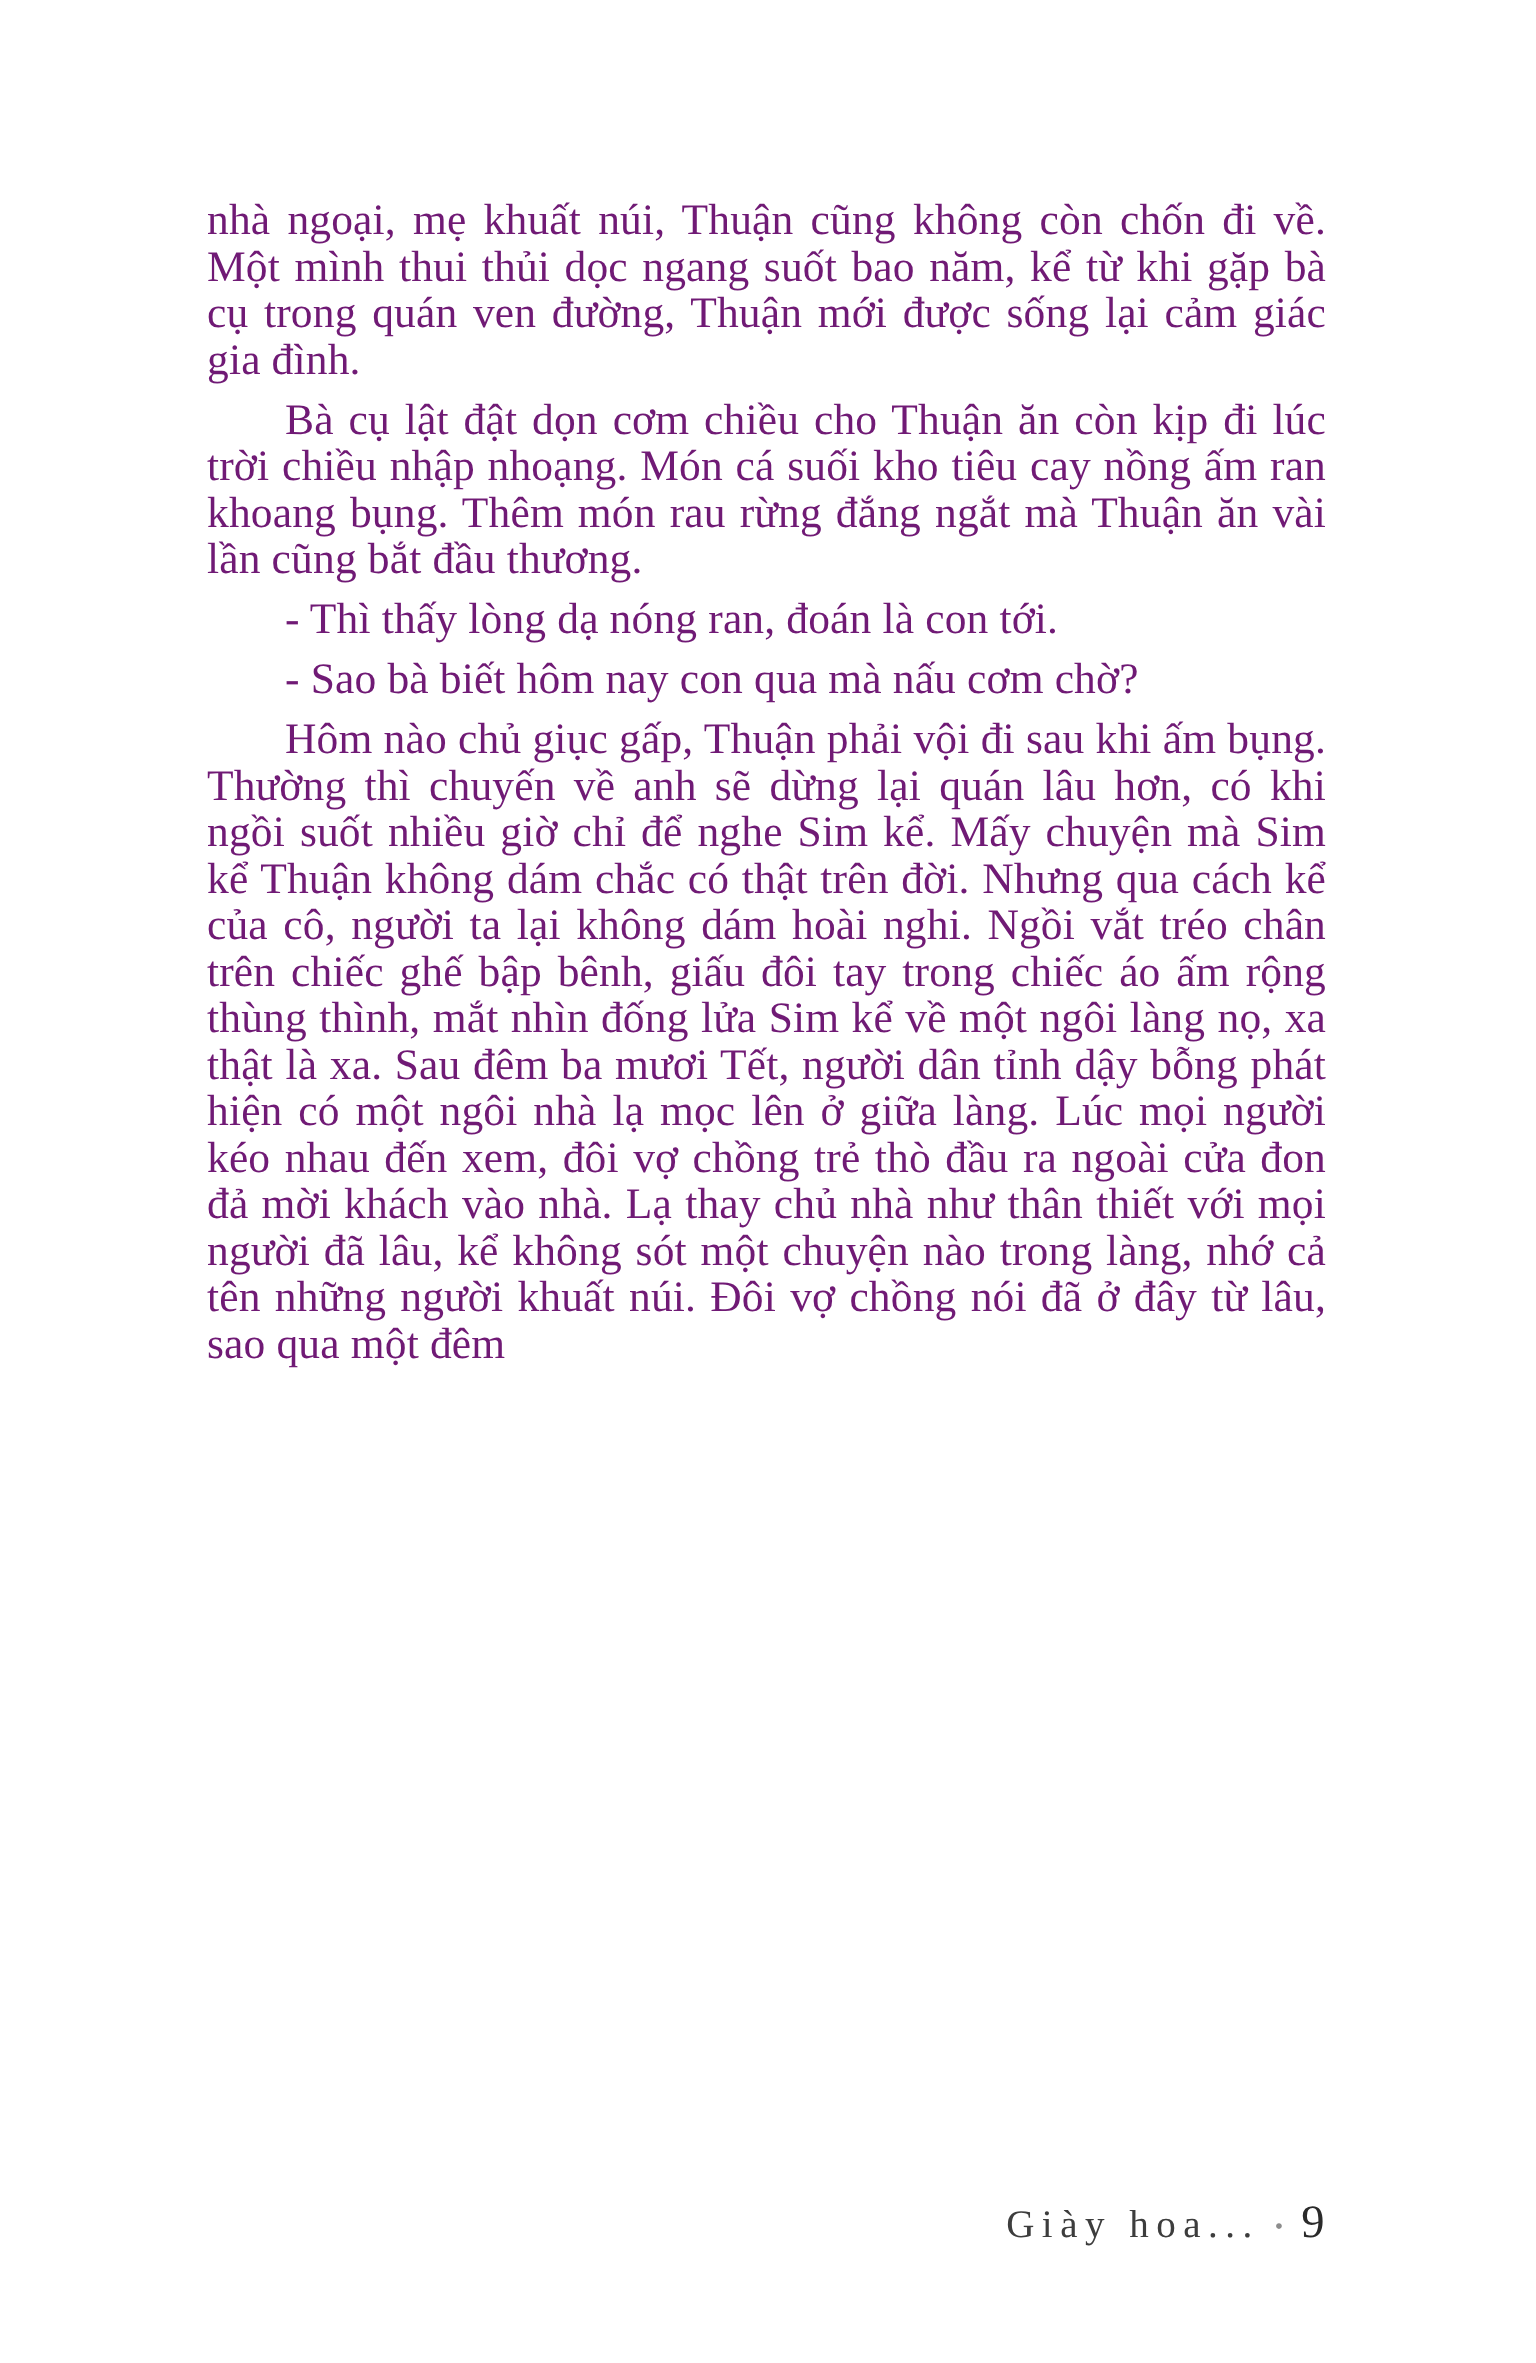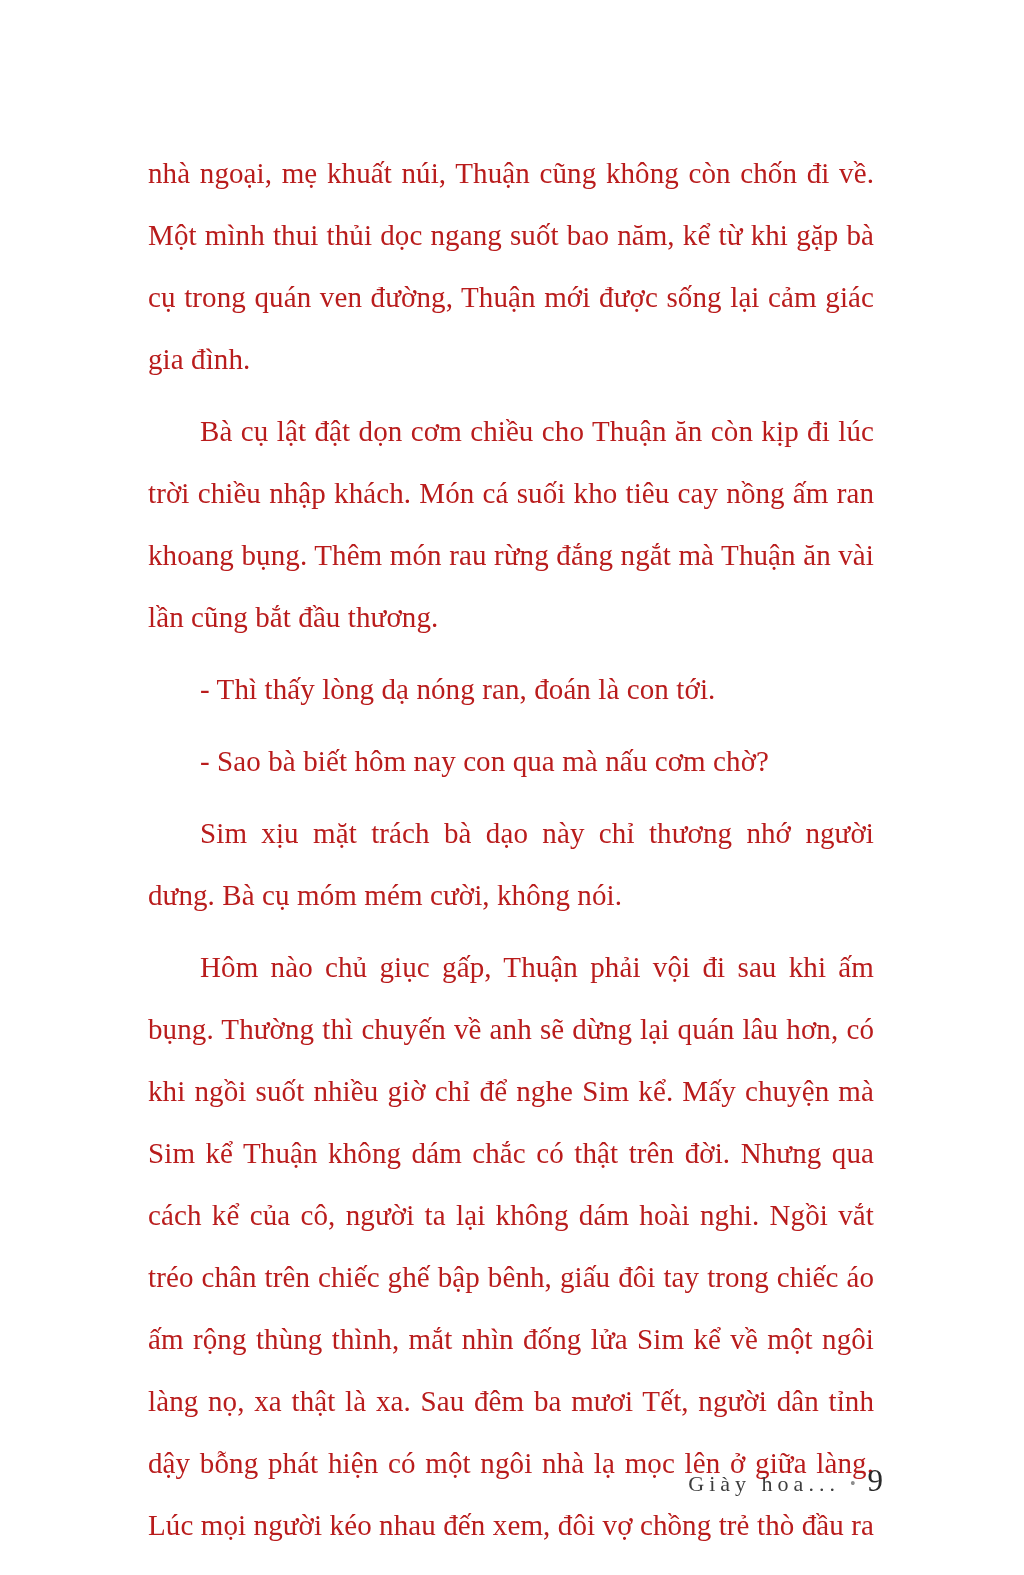--- a/index.html
+++ b/index.html
@@ -16,44 +16,44 @@
     font-family: "Liberation Serif", "DejaVu Serif", serif;
     color: #1b1b1b;
   }
   .text-block {
     position: absolute;
     left: 138px;
     top: 132px;
     width: 746px;
   }
   .para {
-    margin: 10px;
+    margin: 0;
     font-size: 29px;
-    line-height: 62px;
+    line-height: 31px;
     text-align: justify;
     text-justify: inter-word;
-    color: #b91c1c;
+    color: #701a75;
     letter-spacing: 0.1px;
   }
   .para + .para {
     margin-top: 9px;
   }
   .para.indent {
     text-indent: 52px;
   }
   .footer {
     position: absolute;
     right: 141px;
     top: 1463px;
     display: flex;
     align-items: baseline;
     white-space: nowrap;
   }
   .running-title {
-    font-size: 22px;
+    font-size: 26px;
     letter-spacing: 5px;
     color: #3d3d3d;
   }
   .footer-dot {
     font-size: 16px;
     color: #8d8d8d;
     margin: 0 12px 0 10px;
     position: relative;
     top: -2px;
   }
@@ -63,24 +63,23 @@
   }
 </style>
 </head>
 <body>
 
 <div class="page">
 
   <main class="text-block" id="paragraph-container">
 
   <p class="para">nhà ngoại, mẹ khuất núi, Thuận cũng không còn chốn đi về. Một mình thui thủi dọc ngang suốt bao năm, kể từ khi gặp bà cụ trong quán ven đường, Thuận mới được sống lại cảm giác gia đình.</p>
-      <p class="para indent">Bà cụ lật đật dọn cơm chiều cho Thuận ăn còn kịp đi lúc trời chiều nhập khách. Món cá suối kho tiêu cay nồng ấm ran khoang bụng. Thêm món rau rừng đắng ngắt mà Thuận ăn vài lần cũng bắt đầu thương.</p>
+      <p class="para indent">Bà cụ lật đật dọn cơm chiều cho Thuận ăn còn kịp đi lúc trời chiều nhập nhoạng. Món cá suối kho tiêu cay nồng ấm ran khoang bụng. Thêm món rau rừng đắng ngắt mà Thuận ăn vài lần cũng bắt đầu thương.</p>
       <p class="para indent">- Thì thấy lòng dạ nóng ran, đoán là con tới.</p>
       <p class="para indent">- Sao bà biết hôm nay con qua mà nấu cơm chờ?</p>
-      <p class="para indent">Sim xịu mặt trách bà dạo này chỉ thương nhớ người dưng. Bà cụ móm mém cười, không nói.</p>
       <p class="para indent">Hôm nào chủ giục gấp, Thuận phải vội đi sau khi ấm bụng. Thường thì chuyến về anh sẽ dừng lại quán lâu hơn, có khi ngồi suốt nhiều giờ chỉ để nghe Sim kể. Mấy chuyện mà Sim kể Thuận không dám chắc có thật trên đời. Nhưng qua cách kể của cô, người ta lại không dám hoài nghi. Ngồi vắt tréo chân trên chiếc ghế bập bênh, giấu đôi tay trong chiếc áo ấm rộng thùng thình, mắt nhìn đống lửa Sim kể về một ngôi làng nọ, xa thật là xa. Sau đêm ba mươi Tết, người dân tỉnh dậy bỗng phát hiện có một ngôi nhà lạ mọc lên ở giữa làng. Lúc mọi người kéo nhau đến xem, đôi vợ chồng trẻ thò đầu ra ngoài cửa đon đả mời khách vào nhà. Lạ thay chủ nhà như thân thiết với mọi người đã lâu, kể không sót một chuyện nào trong làng, nhớ cả tên những người khuất núi. Đôi vợ chồng nói đã ở đây từ lâu, sao qua một đêm</p>
     </main>
 
   <footer class="footer">
     <span class="running-title">Giày hoa...</span>
     <span class="footer-dot">•</span>
     <span class="page-number">9</span>
   </footer>
 
 </div>

